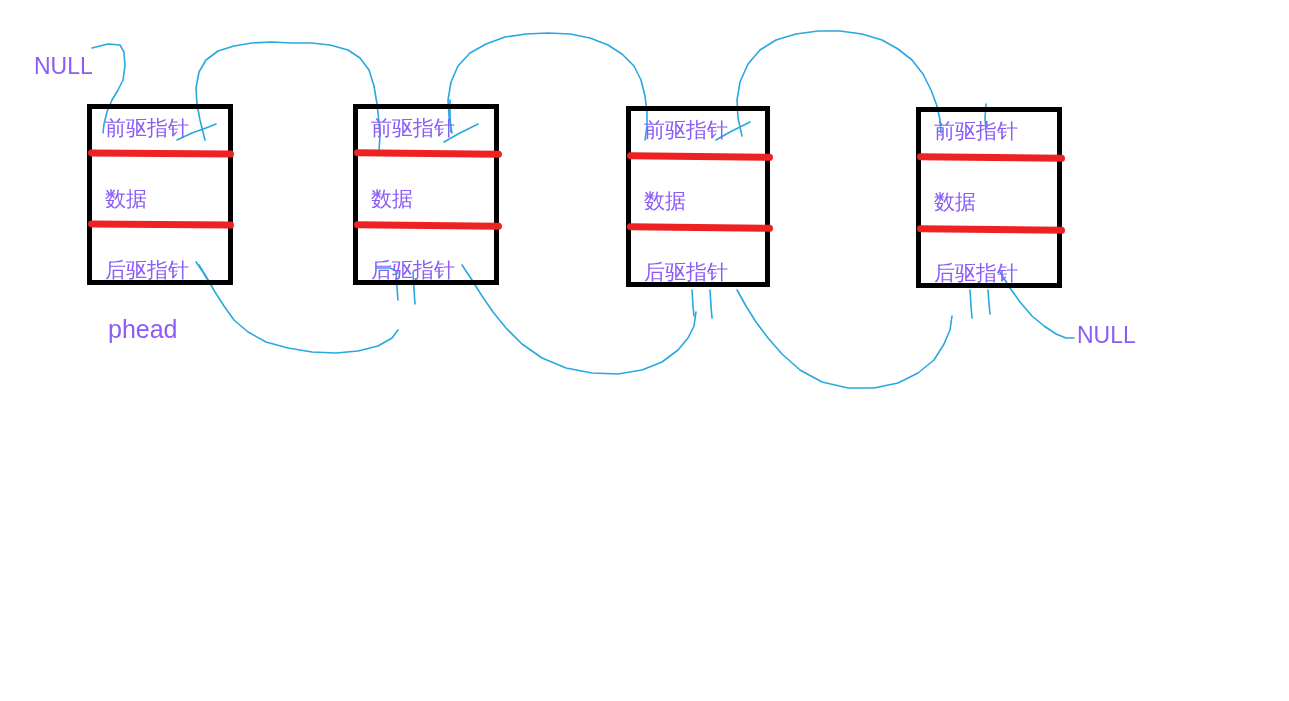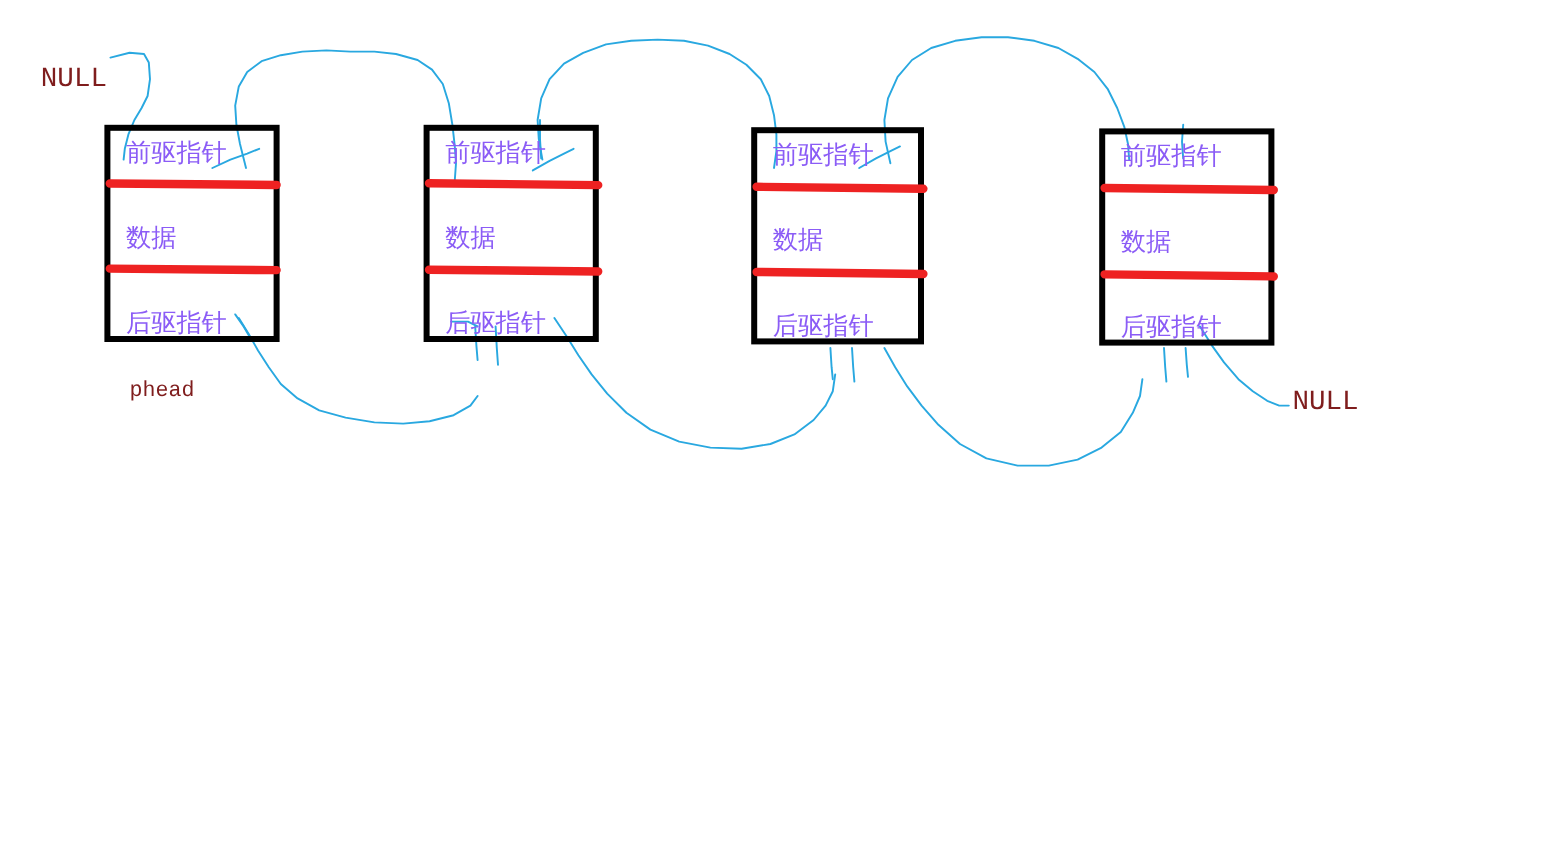--- a/index.html
+++ b/index.html
@@ -56,27 +56,26 @@
   
   .sep {
     position: absolute;
     height: 7px;
     background: #ee2222;
     border-radius: 4px;
   }
   
   .free-label {
     position: absolute;
-    color: #7f1d1d;
+    color: #8b5cf6;
     font-size: 23px;
     line-height: 1;
     white-space: nowrap;
-    font-family: Liberation Mono, monospace;
-  }
-  .label-phead { font-size: 18px; }
+  }
+  .label-phead { font-size: 25px; }
 </style>
 </head>
 <body>
 
 <div id="canvas">
 
   <svg id="wires" viewBox="0 0 1289 701" xmlns="http://www.w3.org/2000/svg">
     <g fill="none" stroke="#29a8e0" stroke-width="1.6" stroke-linecap="round" stroke-linejoin="round">
 
       <path d="M92,48 L108,44 L120,45 L124,52 L125,66 L123,80 L118,90

